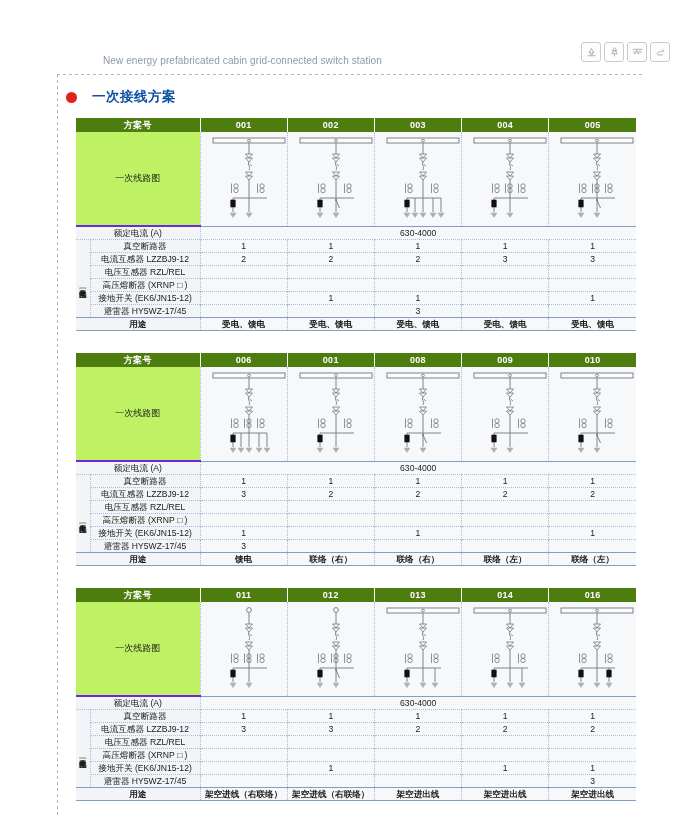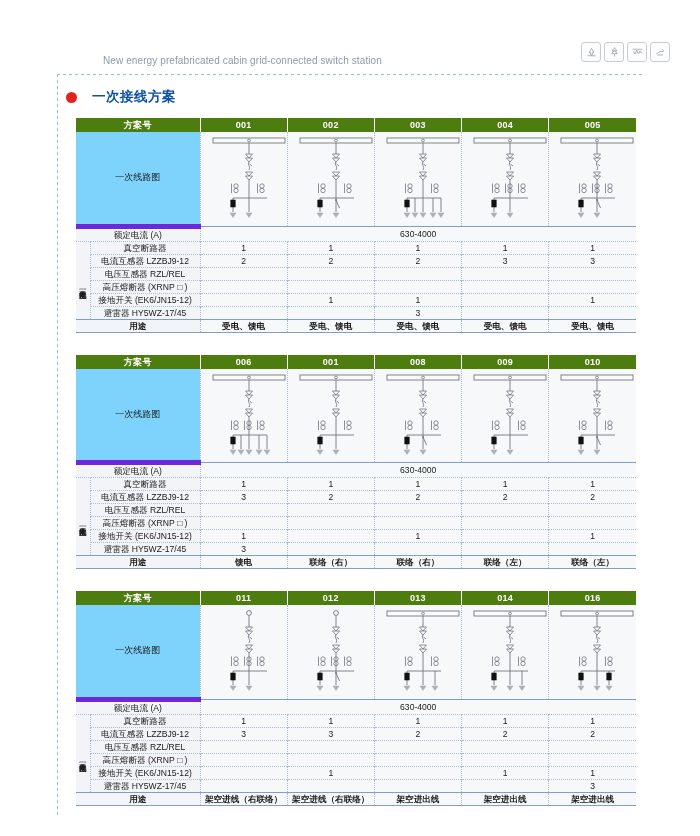--- a/index.html
+++ b/index.html
@@ -75,21 +75,21 @@
     background: #4d7c0f; color: #fff;
     font-size: 9px; font-weight: bold; text-align: center;
     height: 14px; line-height: 14px;
     border-right: 1px solid #ffffff;
     letter-spacing: .3px;
   }
   .hdr-cell:last-child { border-right: none; }
 
   .diagram-label {
     font-size: 9px; text-align: center; color: #1a1a1a;
-    background: #7dd3fc;
+    background: #bef264;
     border-right: 1px dotted #a9bdd8;
     vertical-align: middle;
   }
   .diagram-cell {
     background: #f7f8fa;
     border-right: 1px dotted #a9bdd8;
     vertical-align: top;
     height: 94px;
   }
   .diagram-cell:last-child { border-right: none; }
@@ -111,21 +111,21 @@
     height: 12px; line-height: 12px;
   }
   .datacell:last-child { border-right: none; }
 
   .row-usage .rowlabel, .row-usage .datacell {
     font-weight: bold; border-top: 1px solid #7f9fc4;
     border-bottom: 1px solid #7f9fc4;
     text-align: center;
   }
   .row-current .datacell { border-top: 1px solid #7f9fc4; }
-  .row-current .rowlabel { border-top: 5px solid #6d28d9; }
+  .row-current .rowlabel { border-top: 2px solid #6d28d9; }
 
   .vgroup {
     width: 14px;
     background: #f2f4f7;
     border-right: 1px dotted #a9bdd8;
     border-top: 1px dotted #a9bdd8;
     vertical-align: middle;
     text-align: center;
     padding: 0;
   }

